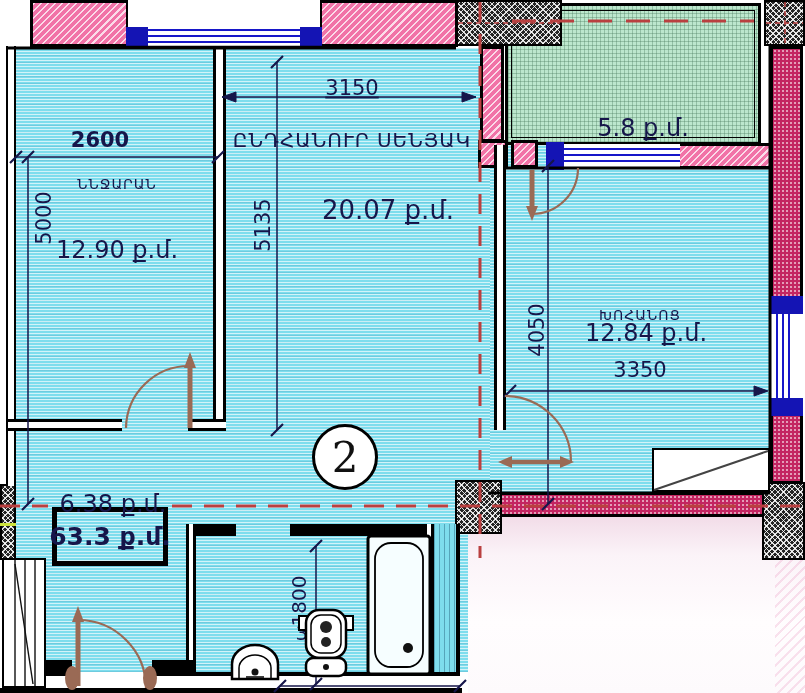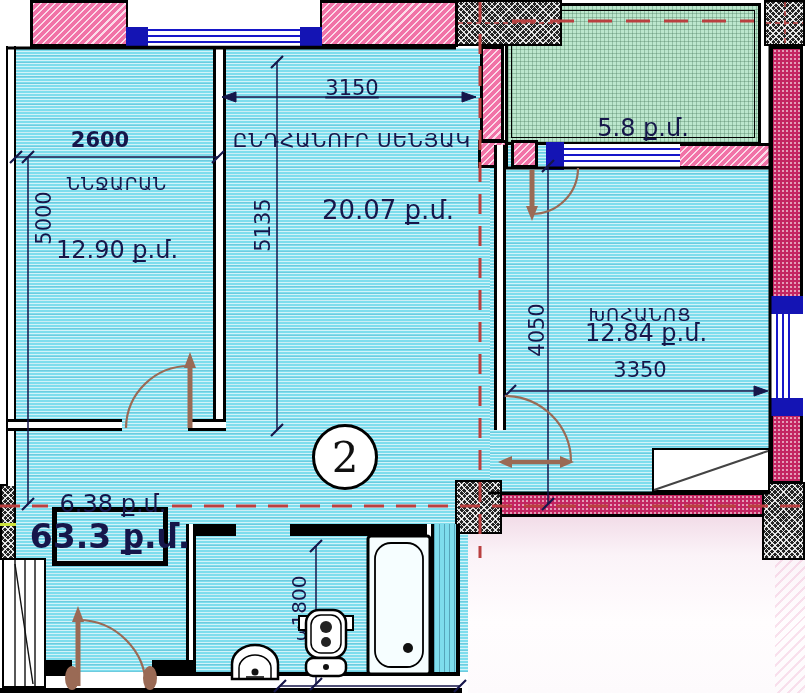--- a/index.html
+++ b/index.html
@@ -36,27 +36,27 @@
   .blk{background:#000;}
   .white{background:#fff;}
   .washed{background:linear-gradient(180deg,#f2dce8 0%,#fbf3f8 22%,#fffdfe 60%,#fdfafc 100%);}
   .washhatch{background-image:repeating-linear-gradient(135deg, rgba(220,80,150,.45) 0 2px, rgba(0,0,0,0) 2px 7px);opacity:.35;}
   .shaft{background-color:#7edded;
     background-image:repeating-linear-gradient(90deg, rgba(10,60,90,.35) 0 1px, rgba(0,0,0,0) 1px 5px);}
   .wardrobe{background:#fff;border:2px solid #000;}
   .lbl{position:absolute;transform:translate(-50%,-50%);color:#16164a;white-space:nowrap;line-height:1;}
   .lbl.rot{transform:translate(-50%,-50%) rotate(-90deg);}
   .dim{font-size:21px;}
-  .name{font-size:18px;letter-spacing:1px;}
+  .name{font-size:14px;letter-spacing:1px;}
   .area{font-size:24px;margin-top:38px;}
   .bluestripesH{background-image:repeating-linear-gradient(180deg,#1717c9 0 2px, rgba(0,0,0,0) 2px 6px);}
   .bluestripesV{background-image:repeating-linear-gradient(90deg,#1717c9 0 2px, rgba(0,0,0,0) 2px 6px);}
   .navy{background:#1414b4;}
   #totalbox{border:5px solid #000;display:flex;align-items:center;justify-content:center;}
-  #totalbox .lbl{position:static;transform:none;font-weight:bold;font-size:33px;}
+  #totalbox .lbl{position:static;transform:none;font-weight:bold;font-size:25px;}
   #unitcircle{border:3px solid #000;border-radius:50%;background:#fff;display:flex;align-items:center;justify-content:center;
     font-family:"DejaVu Serif",serif;font-size:42px;color:#111;}
   svg{position:absolute;left:0;top:0;pointer-events:none;}
 </style>
 </head>
 <body>
 
 <div id="plan">
 
   <div class="abs cyan" style="left:8px;top:48px;width:482px;height:624px;"></div>

